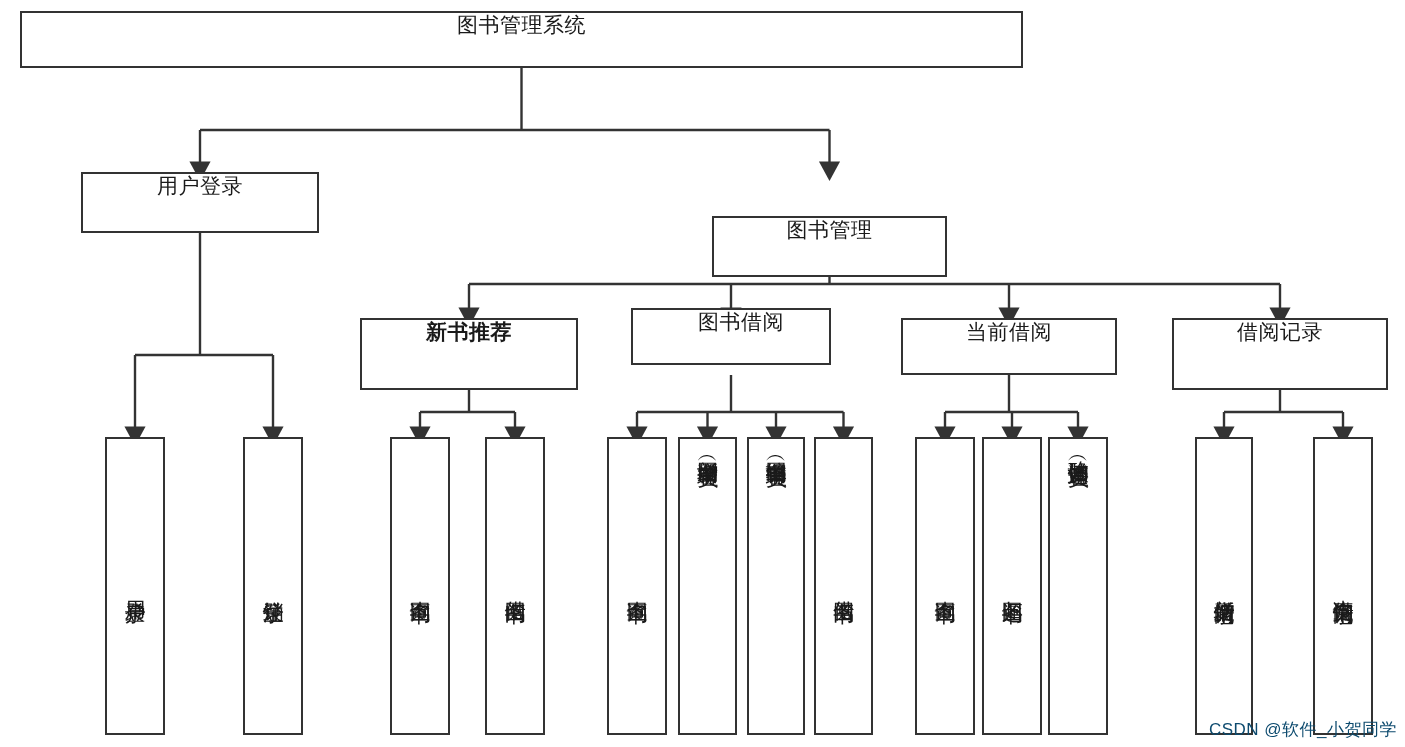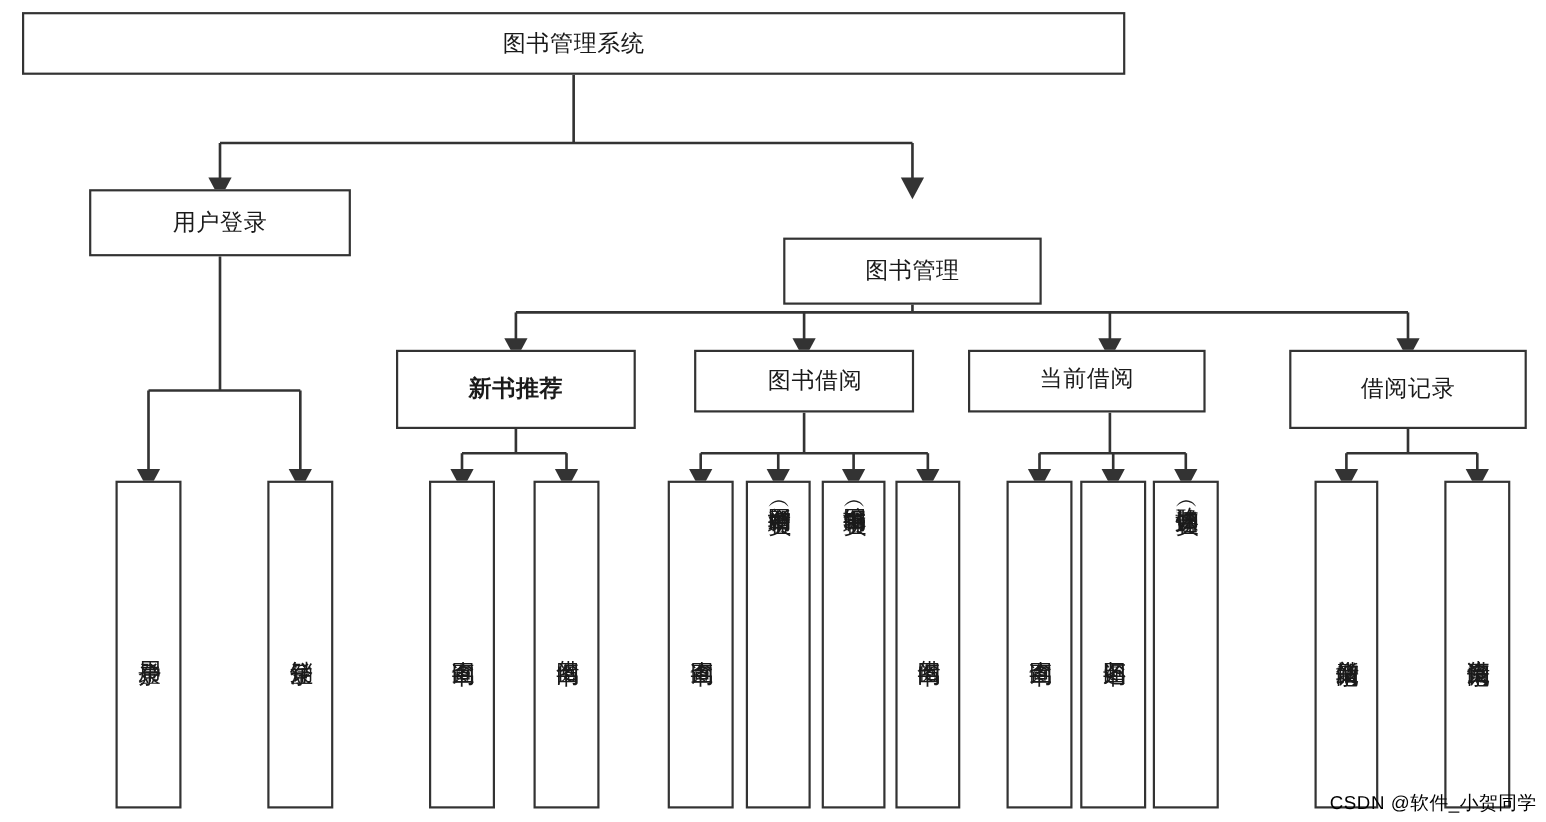--- a/index.html
+++ b/index.html
@@ -23,21 +23,20 @@
     top: 0;
     width: 1405px;
     height: 747px;
   }
   .node {
     position: absolute;
     box-sizing: border-box;
     border: 2.2px solid #333333;
     background: #ffffff;
     display: flex;
-    align-items: center;
     justify-content: center;
     color: #1a1a1a;
   }
   .node.horizontal .node-label {
     font-size: 21px;
     line-height: 1.1;
     letter-spacing: 0.5px;
     white-space: nowrap;
   }
   .node.vertical {
@@ -59,21 +58,21 @@
   }
   .node.vertical.center {
     align-items: center;
     padding-top: 0;
   }
   #watermark {
     position: absolute;
     right: 8px;
     bottom: 6px;
     font-size: 17px;
-    color: #000000;
+    color: #0c4a6e;
     letter-spacing: 0.5px;
     white-space: nowrap;
     pointer-events: none;
   }
 </style>
 </head>
 <body>
 
 <div id="diagram-root">
 
@@ -126,24 +125,24 @@
       </div>
       <div class="node horizontal" style="left: 81px; top: 172px; width: 238px; height: 61px;">
         <span class="node-label">用户登录</span>
       </div>
       <div class="node horizontal" style="left: 712px; top: 172px; width: 235px; height: 61px; margin-top: 44px;">
         <span class="node-label">图书管理</span>
       </div>
       <div class="node horizontal" style="left: 360px; top: 318px; width: 218px; height: 72px; font-weight: bold;">
         <span class="node-label">新书推荐</span>
       </div>
-      <div class="node horizontal" style="left: 631px; top: 318px; width: 200px; height: 57px; padding-left: 20px;">
+      <div class="node horizontal" style="left: 631px; top: 308px; width: 200px; height: 57px; padding-left: 20px;">
         <span class="node-label">图书借阅</span>
       </div>
-      <div class="node horizontal" style="left: 880px; top: 318px; width: 216px; height: 57px; font-family: Liberation Mono, monospace;">
+      <div class="node horizontal" style="left: 901px; top: 318px; width: 216px; height: 57px;">
         <span class="node-label">当前借阅</span>
       </div>
       <div class="node horizontal" style="left: 1172px; top: 318px; width: 216px; height: 72px;">
         <span class="node-label">借阅记录</span>
       </div>
       <div class="node vertical center" style="left: 105px; top: 437px; width: 60px; height: 298px;">
         <span class="node-label">用户登录</span>
       </div>
       <div class="node vertical center" style="left: 243px; top: 437px; width: 60px; height: 298px;">
         <span class="node-label">注销登录</span>

